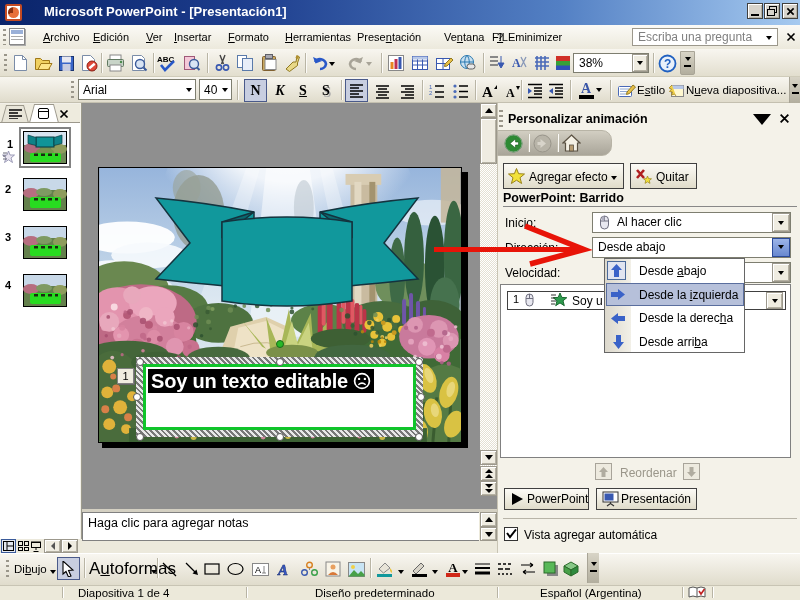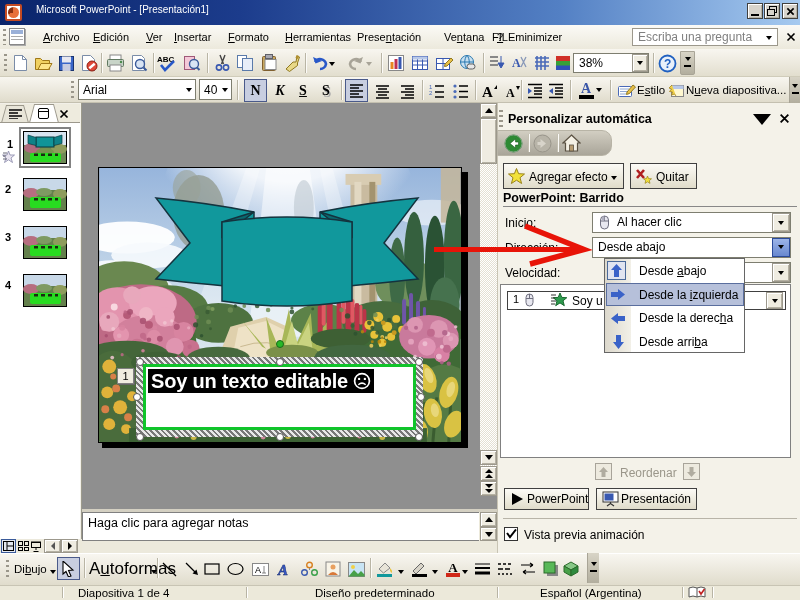--- a/index.html
+++ b/index.html
@@ -13,21 +13,21 @@
 .combo{position:absolute;background:#fff;border:1px solid #7E7E70}
 .menu{position:absolute;top:25px;height:24px;line-height:24px;font-size:11px}
 u{text-decoration:underline}
 </style></head>
 <body>
 
 <div class="a" style="left:0;top:0;width:800px;height:25px;background:linear-gradient(to right,#0A246A,#1C3C8C 30%,#5380C4 70%,#A6CAF0)"></div>
 <div class="a" style="left:5px;top:4px;width:17px;height:17px;background:#fff;border:2px solid #C44A22;border-radius:2px">
   <div class="a" style="left:1px;top:1px;width:11px;height:11px;border-radius:50%;background:conic-gradient(#E8703A 0 70%,#8A3010 70% 100%)"></div>
 </div>
-<div class="a" style="left:36px;top:4px;font-size:10px;font-weight:normal;color:#fff">Microsoft PowerPoint - [Presentación1]</div>
+<div class="a" style="left:44px;top:4px;font-size:13px;font-weight:bold;color:#fff">Microsoft PowerPoint - [Presentación1]</div>
 <div class="cbtn" style="left:747px;top:3px;width:16px;height:16px;background:#D8D4CC;border-color:#404040">
     <div style="width:8px;height:2px;background:#000;margin-top:8px"></div>
   </div>
 <div class="cbtn" style="left:764px;top:3px;width:16px;height:16px;background:#D8D4CC;border-color:#404040">
   <svg width="10" height="10" viewBox="0 0 10 10">
       <rect x="2.5" y="0.5" width="7" height="6" fill="none" stroke="#000"></rect>
       <rect x="0.5" y="3.5" width="7" height="6" fill="#D8D4CC" stroke="#000"></rect>
     </svg>
 </div>
 <div class="cbtn" style="left:782px;top:3px;width:16px;height:16px;background:#D8D4CC;border-color:#404040">
@@ -786,21 +786,21 @@
         <path d="M4 4 L8 0 H0z" fill="#000"></path>
         <path d="M4 9 L8 5 H0z" fill="#000"></path>
       </svg>
     </div>
 <div class="a" style="left:480px;top:496px;width:17px;height:13px;background:#8F8F8F"></div>
 </div>
 
 <div class="a" style="left:497px;top:103px;width:303px;height:450px;background:#F4F2E9;border-left:1px solid #C8C4B4"></div>
 <div id="TASK">
 <div class="grip" style="left:499px;top:110px;height:40px;width:4px"></div>
-<div class="a" style="left:508px;top:112px;font-weight:bold;font-size:12.5px">Personalizar automática</div>
+<div class="a" style="left:508px;top:112px;font-weight:bold;font-size:12.5px">Personalizar animación</div>
 <svg class="a" style="left:753px;top:114px" width="18" height="11" viewBox="0 0 18 11">
       <path d="M0 0 H18 L9 11z" fill="#000"></path>
     </svg>
 <div class="a" style="left:779px;top:113px"><svg width="11" height="11" viewBox="0 0 10 10">
         <path d="M1.5 1.5 L8.5 8.5 M8.5 1.5 L1.5 8.5" stroke="#000" stroke-width="1.6"></path>
       </svg></div>
 <div class="a" style="left:497px;top:130px;width:115px;height:26px;background:linear-gradient(#D2CEC2,#A9A599);border-radius:0 10px 10px 0;border:1px solid #B8B4A6"></div>
 <svg class="a" style="left:504px;top:134px" width="19" height="19" viewBox="0 0 19 19">
       <circle cx="9.5" cy="9.5" r="8.5" fill="#2E8A34" stroke="#1A5A20"></circle>
       <circle cx="9.5" cy="9.5" r="8.5" fill="none" stroke="#C8E0C8" stroke-width="1" opacity="0.6"></circle>
@@ -916,21 +916,21 @@
       <rect x="1" y="1" width="15" height="10" fill="#fff" stroke="#333"></rect>
       <rect x="2.5" y="2.5" width="9" height="7" fill="#3858B0"></rect>
       <path d="M8.5 11 v2 M5 15 l3.5 -2.5 l3.5 2.5" stroke="#333" stroke-width="1.2" fill="none"></path>
     </svg>
 <div class="a" style="left:621px;top:492px;font-size:12px">Presentación</div>
 
 <div class="a" style="left:503px;top:518px;width:294px;height:1px;background:#B8B4A8"></div>
 <div class="a" style="left:504px;top:527px;width:14px;height:14px;background:#fff;border:1px solid #333"><svg width="11" height="10" viewBox="0 0 11 10" style="margin:1px">
         <path d="M1 4 L4 8 L10 0.5" stroke="#000" stroke-width="2" fill="none"></path>
       </svg></div>
-<div class="a" style="left:524px;top:528px">Vista previa animación</div>
+<div class="a" style="left:524px;top:528px">Vista agregar automática</div>
 </div>
 
 <div id="NOTES">
 <div class="a" style="left:82px;top:509px;width:415px;height:3px;background:#D4D0C2"></div>
 <div class="a" style="left:82px;top:512px;width:397px;height:29px;background:#fff;border:1px solid #808080;border-right:none"></div>
 <div class="a" style="left:88px;top:516px;font-size:12.5px">Haga clic para agregar notas</div>
 <div class="cbtn" style="left:480px;top:512px;width:17px;height:15px">
       <svg width="8" height="5" viewBox="0 0 8 5">
         <path d="M4 0 L8 5 H0z" fill="#000"></path>
       </svg>

